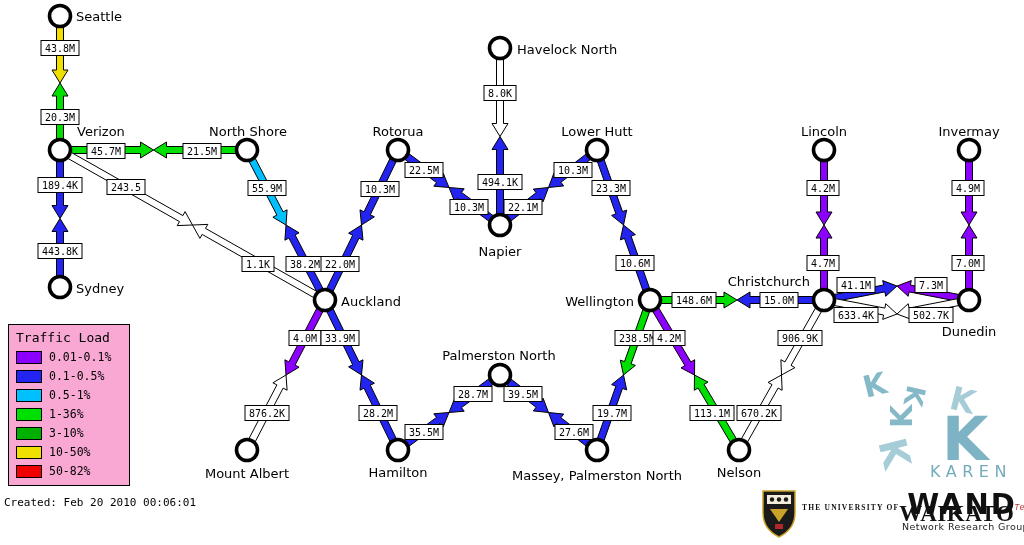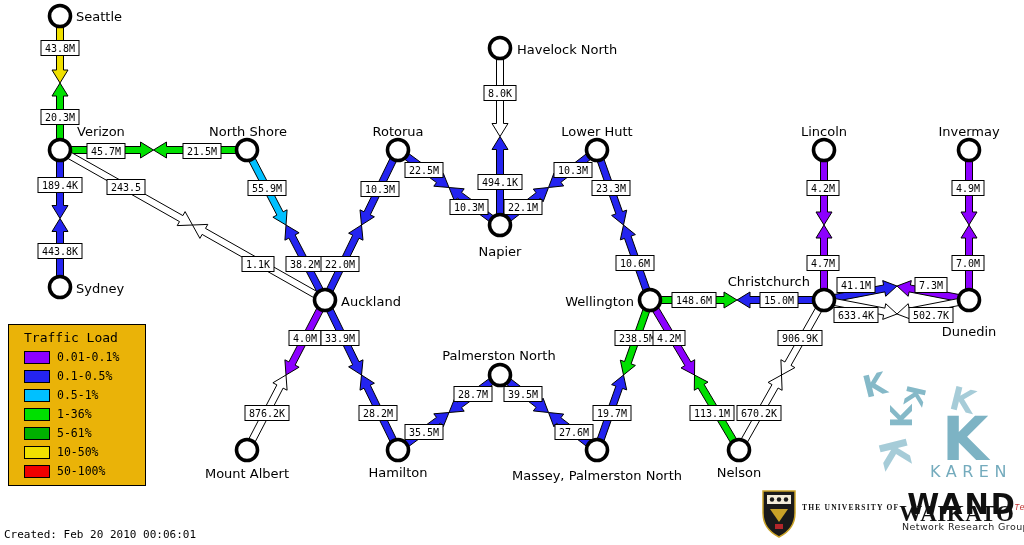--- a/index.html
+++ b/index.html
@@ -1,27 +1,27 @@
 <!DOCTYPE html>
 <html><head>
 <meta charset="utf-8">
 <style>
   html,body{margin:0;padding:0;background:#fff;}
   #stage{position:relative;width:1024px;height:545px;background:#fff;overflow:hidden;font-family:"DejaVu Sans",sans-serif;}
   #map{position:absolute;left:0;top:0;}
   #map text.boxlabel{font:10px "DejaVu Sans Mono",monospace;fill:#000;}
   #map text.nodelabel{font:13px "DejaVu Sans",sans-serif;fill:#000;}
 
-  #legend{position:absolute;left:8px;top:324px;width:138px;background:#eab308;border:1px solid #000;padding:4px 4px 7px 14px;box-sizing:border-box;}
+  #legend{position:absolute;left:8px;top:324px;width:122px;background:#f9a8d4;border:1px solid #000;padding:4px 4px 7px 6px;box-sizing:border-box;}
   #legend .title{font:13px "DejaVu Sans Mono",monospace;color:#000;margin:1px 0 5px 1px;white-space:nowrap;}
   .legend-row{display:flex;align-items:flex-end;margin:5px 1px 0 1px;height:14px;}
   .legend-row .swatch{width:26px;height:13px;border:1px solid #000;margin-right:7px;flex:none;box-sizing:border-box;}
   .legend-row .lbl{font:11.5px "DejaVu Sans Mono",monospace;color:#000;white-space:nowrap;}
 
-  #created{position:absolute;left:4px;top:528px;font:11px "DejaVu Sans Mono",monospace;color:#000;white-space:nowrap;}
+  #created{position:absolute;left:4px;top:496px;font:11px "DejaVu Sans Mono",monospace;color:#000;white-space:nowrap;}
 
   #karen-logo{position:absolute;left:852px;top:350px;width:165px;height:135px;}
 
   #waikato-logo{position:absolute;left:762px;top:490px;display:flex;align-items:center;gap:6px;}
   #waikato-logo .txt{display:flex;}
   .uow-line1{font-family:"Liberation Serif",serif;font-weight:bold;font-size:7.5px;letter-spacing:1.2px;color:#111;white-space:nowrap;}
   .uow-line2{font-family:"Liberation Serif",serif;font-weight:bold;font-size:23px;line-height:.95;letter-spacing:.5px;color:#111;white-space:nowrap;}
   .uow-line3{font-family:Liberation Mono, monospace;font-style:italic;font-size:8.5px;color:#c03030;white-space:nowrap;}
 
   #wand-logo{position:absolute;left:902px;top:490px;width:120px;text-align:center;}
@@ -314,29 +314,29 @@
         <div class="legend-row">
           <span class="swatch" style="background: rgb(0, 192, 255);"></span>
           <span class="lbl">0.5-1%</span>
         </div>
         <div class="legend-row">
           <span class="swatch" style="background: rgb(0, 224, 0);"></span>
           <span class="lbl">1-36%</span>
         </div>
         <div class="legend-row">
           <span class="swatch" style="background: rgb(0, 176, 0);"></span>
-          <span class="lbl">5-61%</span>
+          <span class="lbl">3-10%</span>
         </div>
         <div class="legend-row">
           <span class="swatch" style="background: rgb(240, 224, 0);"></span>
           <span class="lbl">10-50%</span>
         </div>
         <div class="legend-row">
           <span class="swatch" style="background: rgb(240, 0, 0);"></span>
-          <span class="lbl">50-100%</span>
+          <span class="lbl">50-82%</span>
         </div>
       </div>
   </div>
 
   <div id="created">Created: Feb 20 2010 00:06:01</div>
 
   <div id="karen-logo">
     <svg width="165" height="135" viewBox="0 0 165 135">
       <g fill="#85b9c8" font-family="DejaVu Sans" font-weight="bold">
         <text x="14" y="48" font-size="30" transform="rotate(-14 14 48)">K</text>

